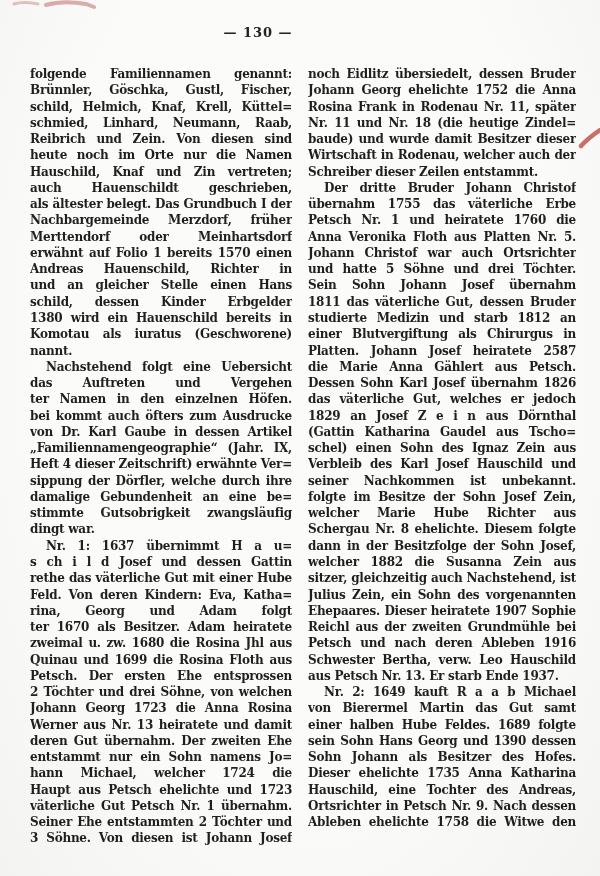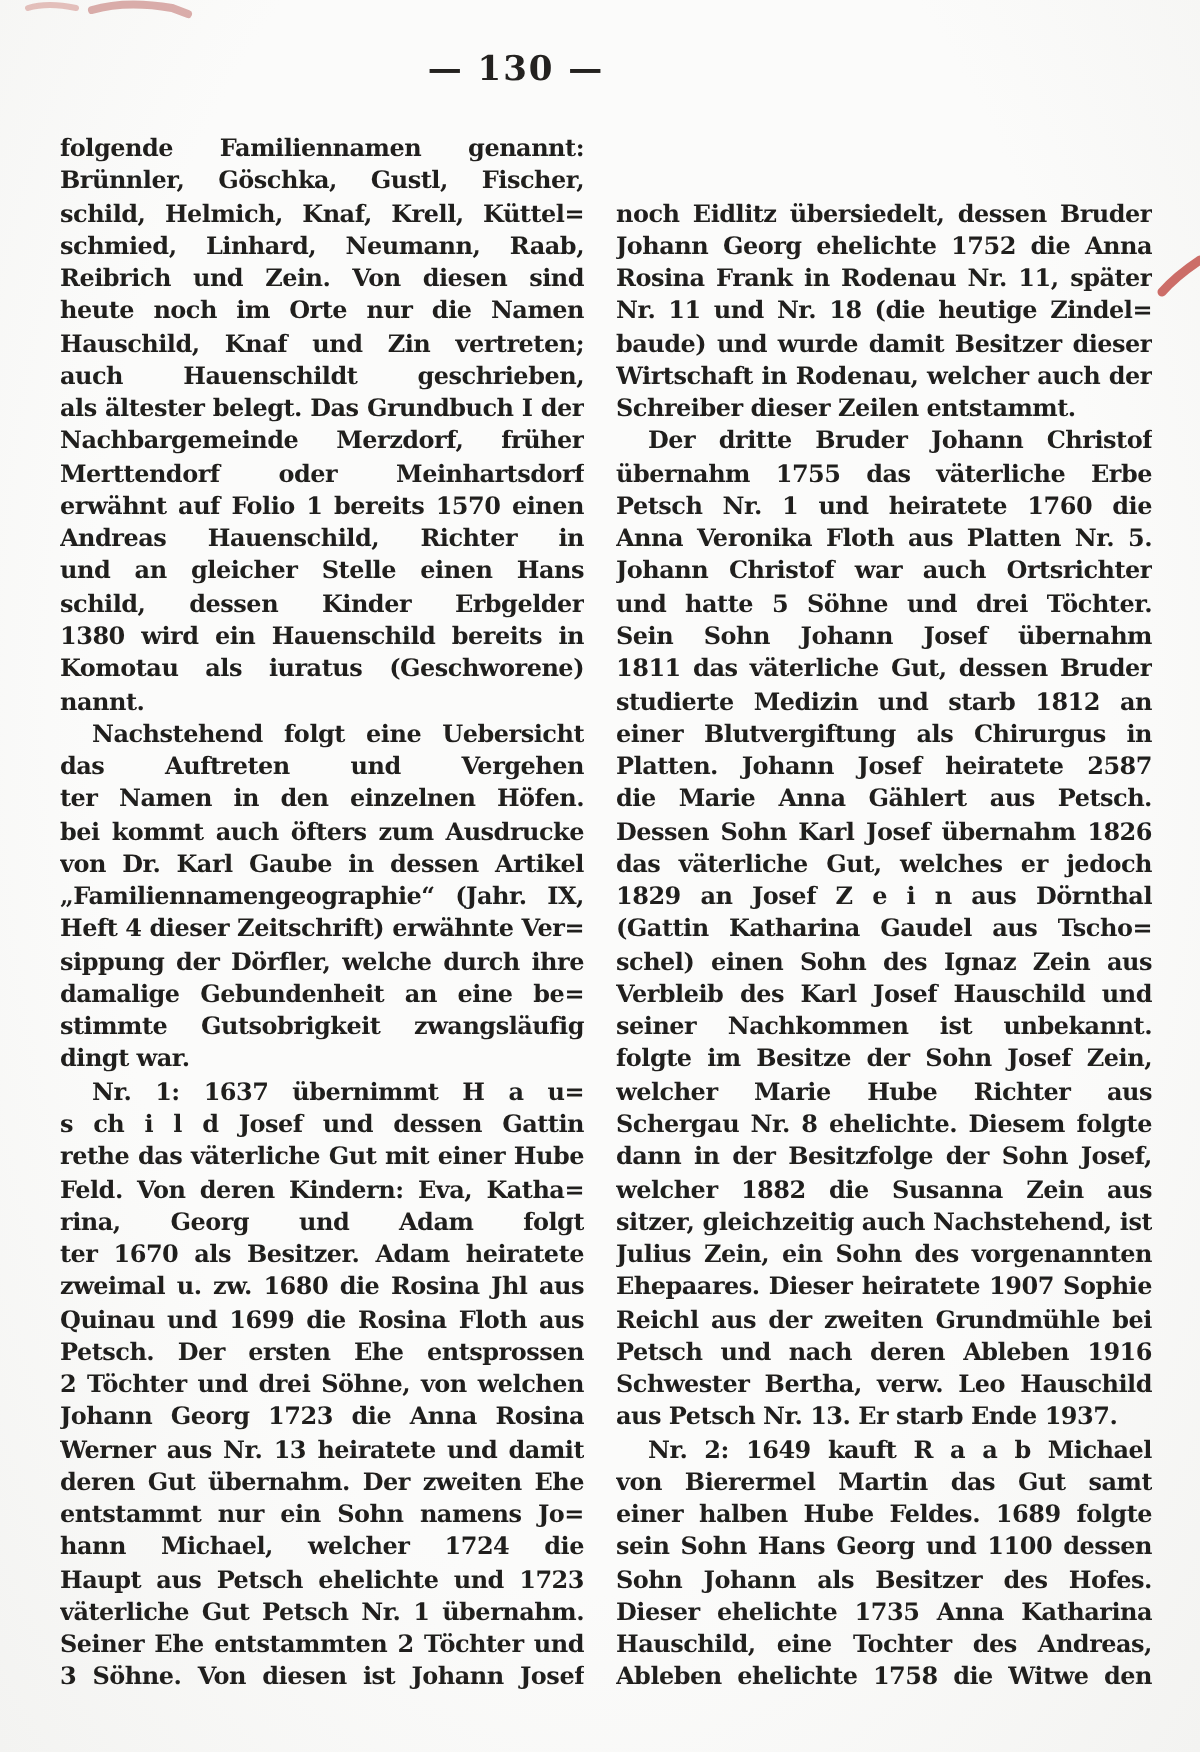--- a/index.html
+++ b/index.html
@@ -1,21 +1,21 @@
 <!DOCTYPE html>
 <html lang="de"><head>
 <meta charset="utf-8">
 <style>
   html,body{margin:0;padding:0;}
   body{width:600px;height:876px;background:#f7f7f6;font-family:"DejaVu Serif","Liberation Serif",serif;}
   .page{position:relative;width:600px;height:876px;background:
     radial-gradient(ellipse at 50% 40%, #fbfbfa 60%, #f3f3f1 100%);overflow:hidden;color:#1d1c1a;}
   .pageno{position:absolute;top:25px;left:0;width:516px;text-align:center;
-    font-size:17px;font-weight:700;letter-spacing:1px;color:#242220;}
-  .columns{position:absolute;top:66px;left:30px;display:flex;gap:16px;align-items:flex-end;}
+    font-size:13px;font-weight:700;letter-spacing:1px;color:#242220;}
+  .columns{position:absolute;top:66px;left:30px;display:flex;gap:16px;}
   .col{display:block;}
   .col.left{width:262px;}
   .col.right{width:268px;}
   .line{height:16.28px;overflow:hidden;font-size:12px;font-weight:700;
     letter-spacing:-0.25px;line-height:16.28px;white-space:normal;
     text-align:justify;text-align-last:justify;color:#201f1d;
     -webkit-font-smoothing:antialiased;}
   .line.ind{text-indent:16px;}
   .line.end{text-align-last:left;}
   .mark{position:absolute;pointer-events:none;}
@@ -124,21 +124,22 @@
         <div class="line">sitzer, gleichzeitig auch Nachstehend, ist</div>
         <div class="line">Julius Zein, ein Sohn des vorgenannten</div>
         <div class="line">Ehepaares. Dieser heiratete 1907 Sophie</div>
         <div class="line">Reichl aus der zweiten Grundmühle bei</div>
         <div class="line">Petsch und nach deren Ableben 1916 ihre</div>
         <div class="line">Schwester Bertha, verw. Leo Hauschild</div>
         <div class="line end">aus Petsch Nr. 13. Er starb Ende 1937.</div>
         <div class="line ind">Nr. 2: 1649 kauft R a a b Michael</div>
         <div class="line">von Bierermel Martin das Gut samt</div>
         <div class="line">einer halben Hube Feldes. 1689 folgte</div>
-        <div class="line">sein Sohn Hans Georg und 1100 dessen</div>
+        <div class="line">sein Sohn Hans Georg und 1390 dessen</div>
         <div class="line">Sohn Johann als Besitzer des Hofes.</div>
         <div class="line">Dieser ehelichte 1735 Anna Katharina</div>
         <div class="line">Hauschild, eine Tochter des Andreas,</div>
+        <div class="line">Ortsrichter in Petsch Nr. 9. Nach dessen</div>
         <div class="line">Ableben ehelichte 1758 die Witwe den</div>
       </div>
   </div>
 
 </div>
 
 </body></html>

